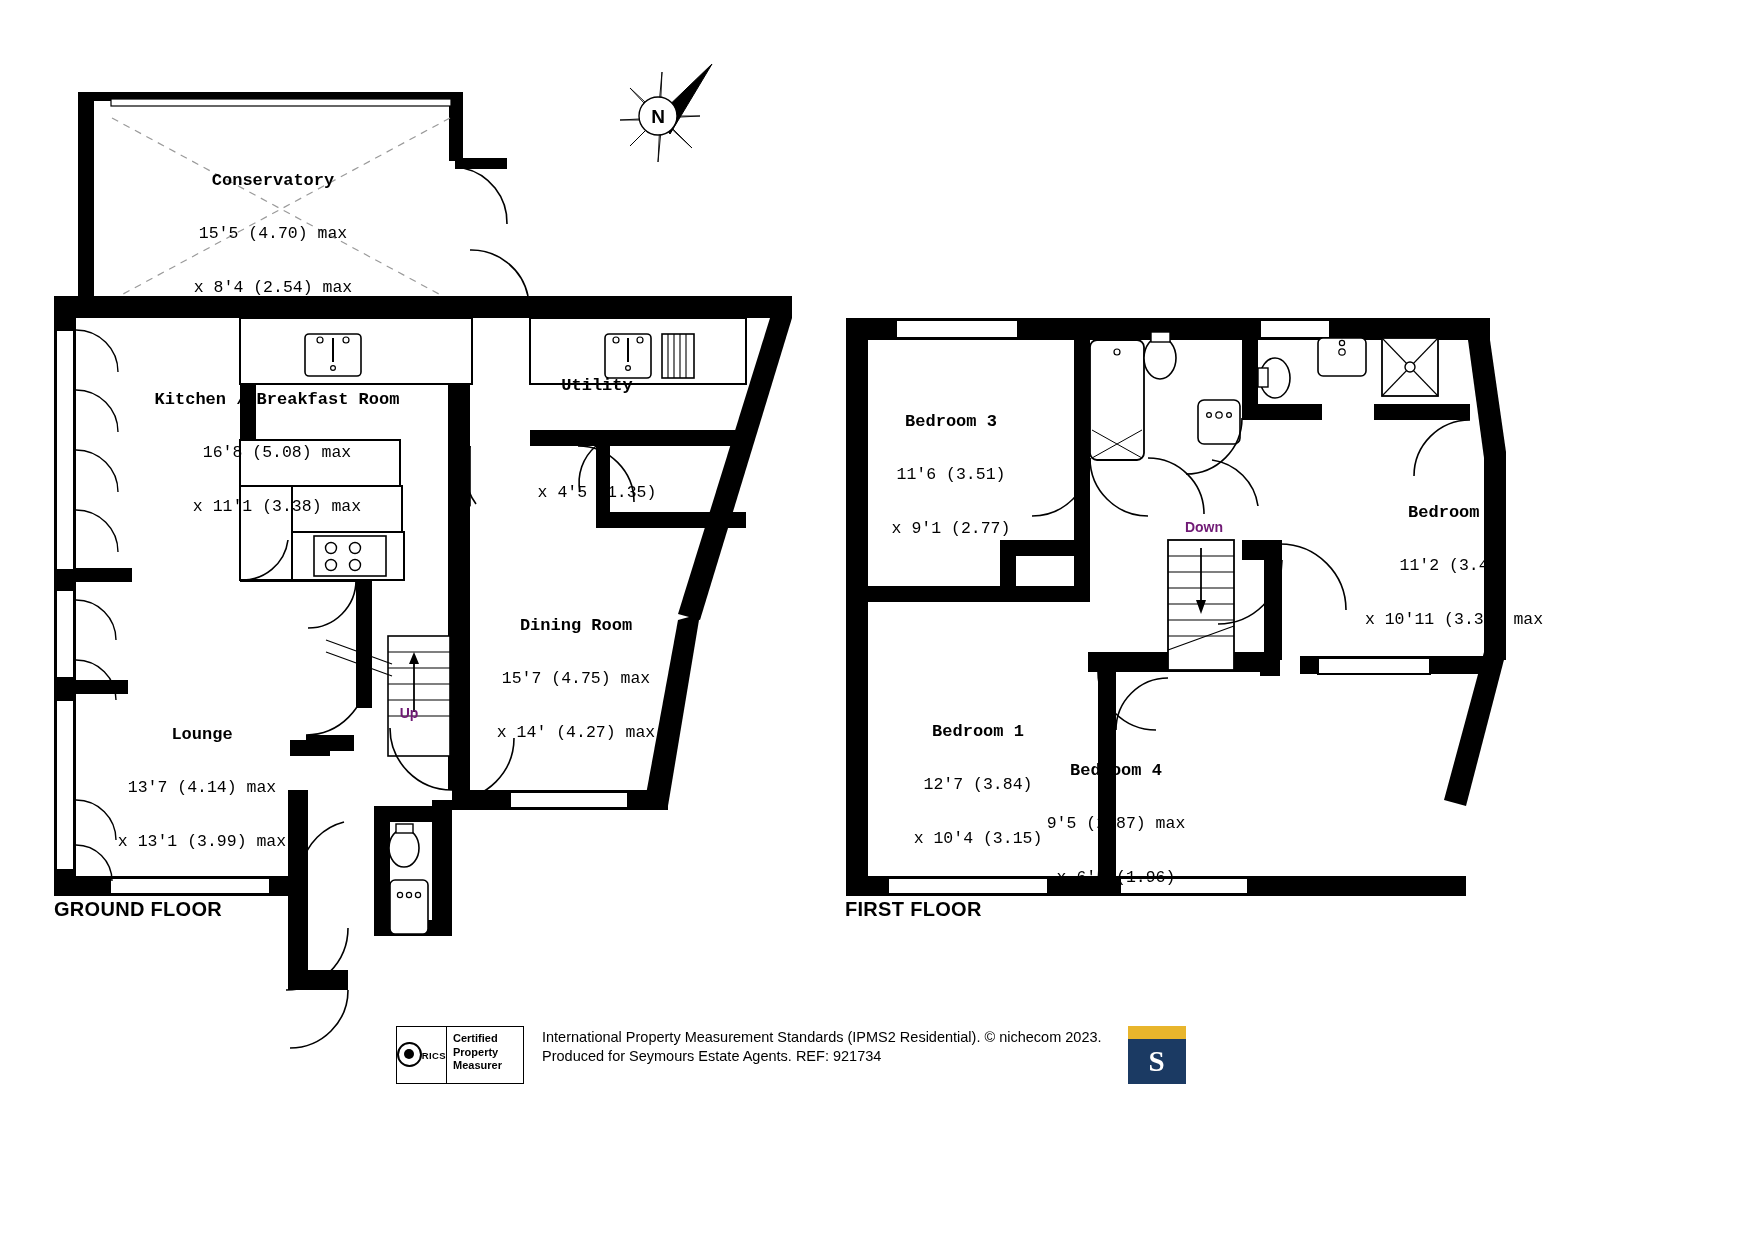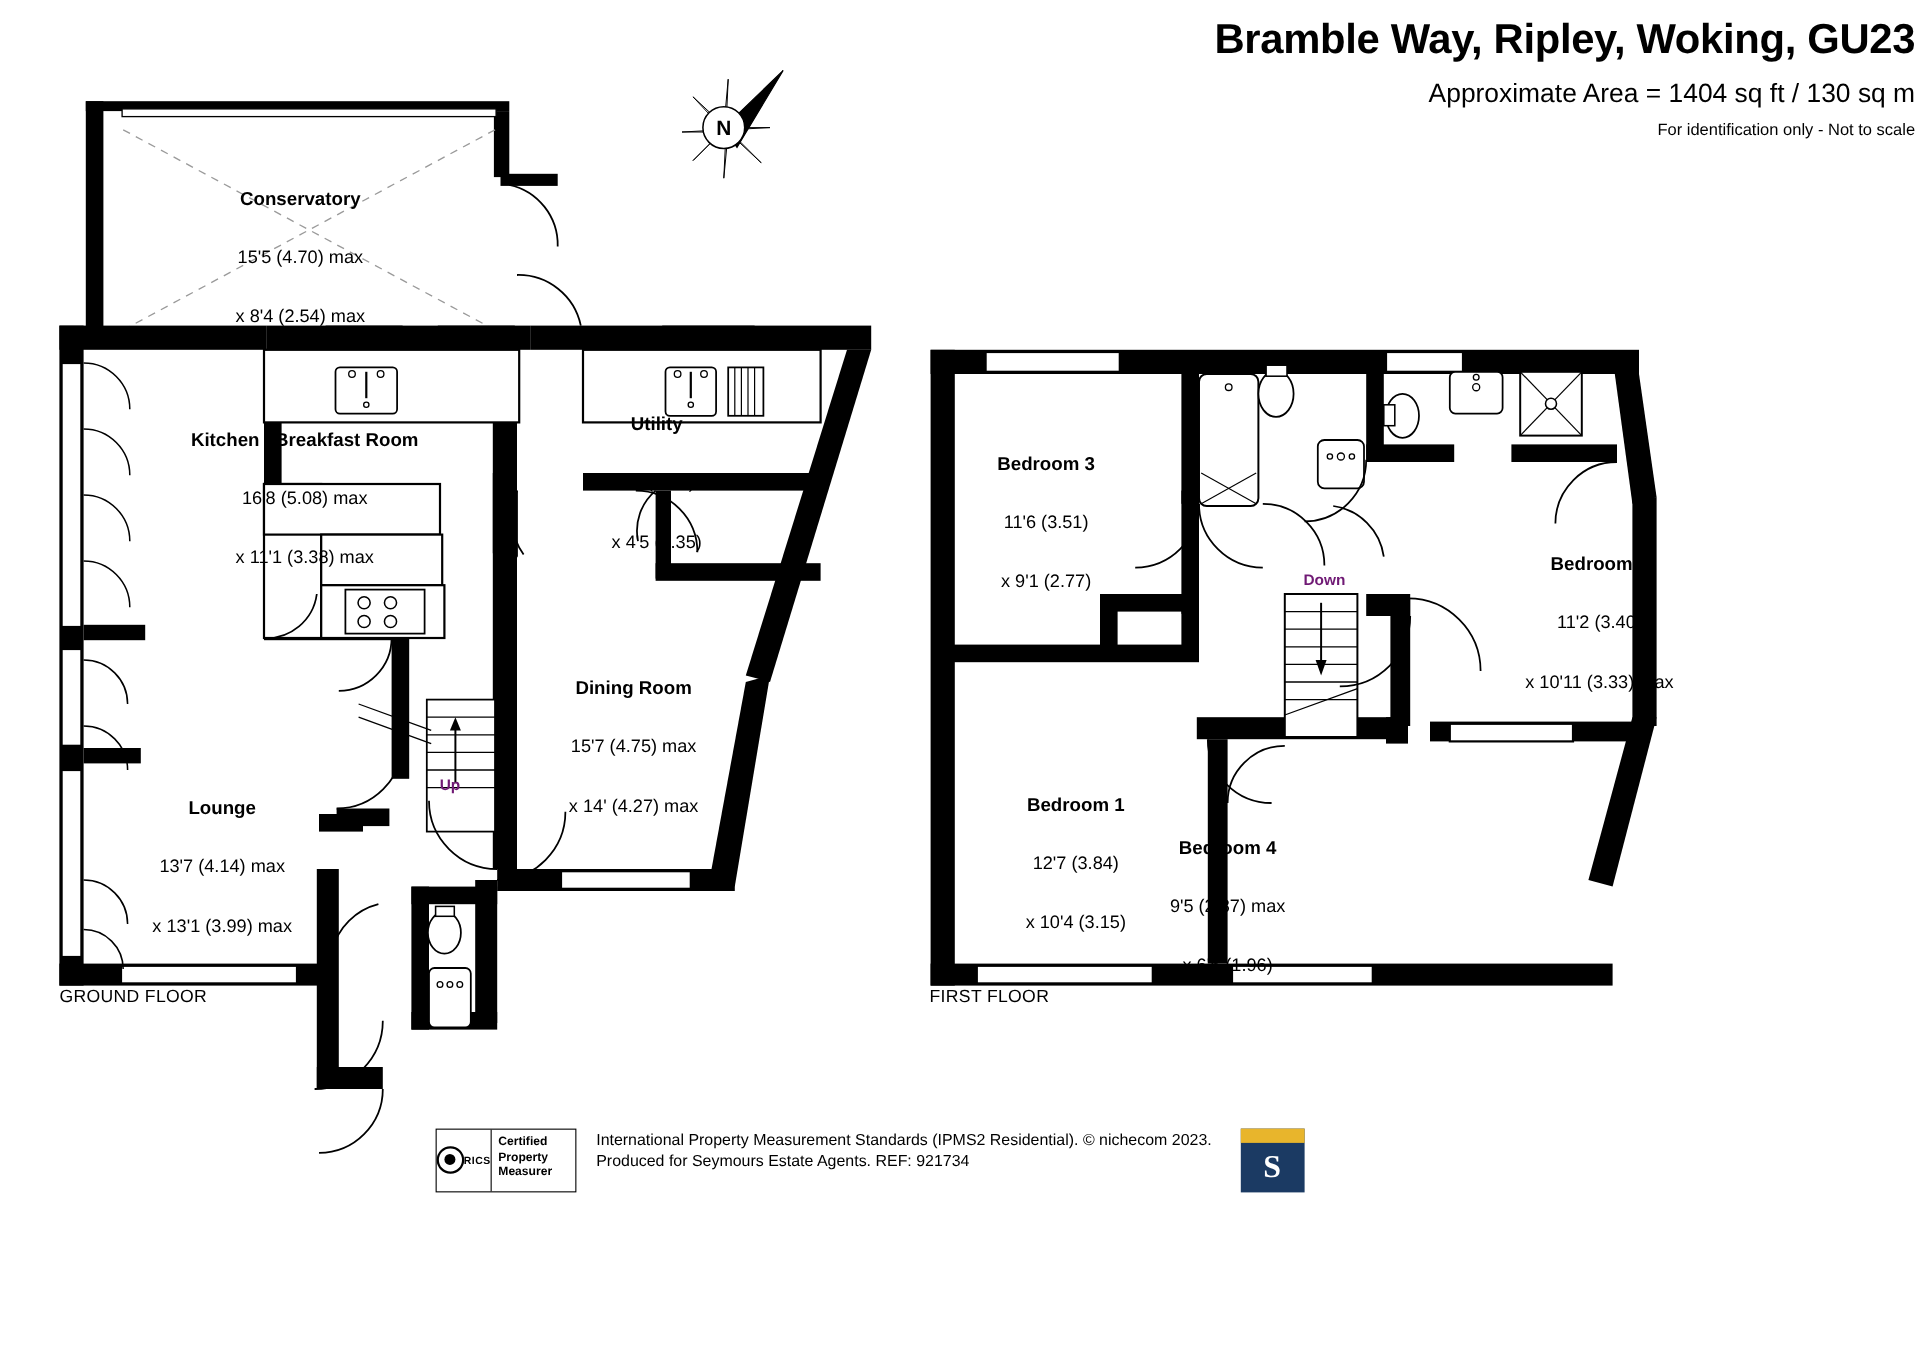--- a/index.html
+++ b/index.html
@@ -38,37 +38,38 @@
   }
   #disclaimer {
     font-size: 15px;
     color: #000;
     margin-top: 10px;
     white-space: nowrap;
   }
   
   .floor-caption {
     position: absolute;
-    font-size: 16px;
-    font-weight: normal;
+    font-size: 20px;
+    font-weight: bold;
     color: #000;
     letter-spacing: 0.3px;
     white-space: nowrap;
     text-align: center;
   }
   #ground-floor-caption { left: 54px; top: 898px; }
   #first-floor-caption  { left: 845px; top: 898px; }
   
   .room-label {
     position: absolute;
     text-align: center;
     color: #000;
     line-height: 1.24;
     white-space: nowrap;
     transform: translateX(-50%);
+    font-family: Liberation Mono, monospace;
   }
   .room-label .rl-name {
     font-size: 17px;
     font-weight: bold;
     display: block;
   }
   .room-label .rl-dim {
     font-size: 16.5px;
     display: block;
     margin-top: 33px;
@@ -169,25 +170,20 @@
     height: 1241px;
   }
   
   #compass { position: absolute; left: 600px; top: 58px; width: 120px; height: 120px; }
 </style>
 </head>
 <body>
 
 <div id="page">
 
-  <div id="header">
-    <div id="title">Bramble Way, Ripley, Woking, GU23</div>
-    <div id="area">Approximate Area = 1404 sq ft / 130 sq m</div>
-    <div id="disclaimer">For identification only - Not to scale</div>
-  </div>
 
   <svg id="compass" viewBox="0 0 120 120">
     <g stroke="#000" stroke-width="0.9" fill="#fff">
       <polygon points="60,58 30,30 58,60"></polygon>
       <polygon points="60,58 30,88 58,60"></polygon>
       <polygon points="62,62 92,90 62,60"></polygon>
       <polygon points="60,62 20,62 58,60"></polygon>
       <polygon points="62,60 100,58 62,58"></polygon>
       <polygon points="60,62 58,104 62,62"></polygon>
       <polygon points="60,58 62,14 58,58"></polygon>

